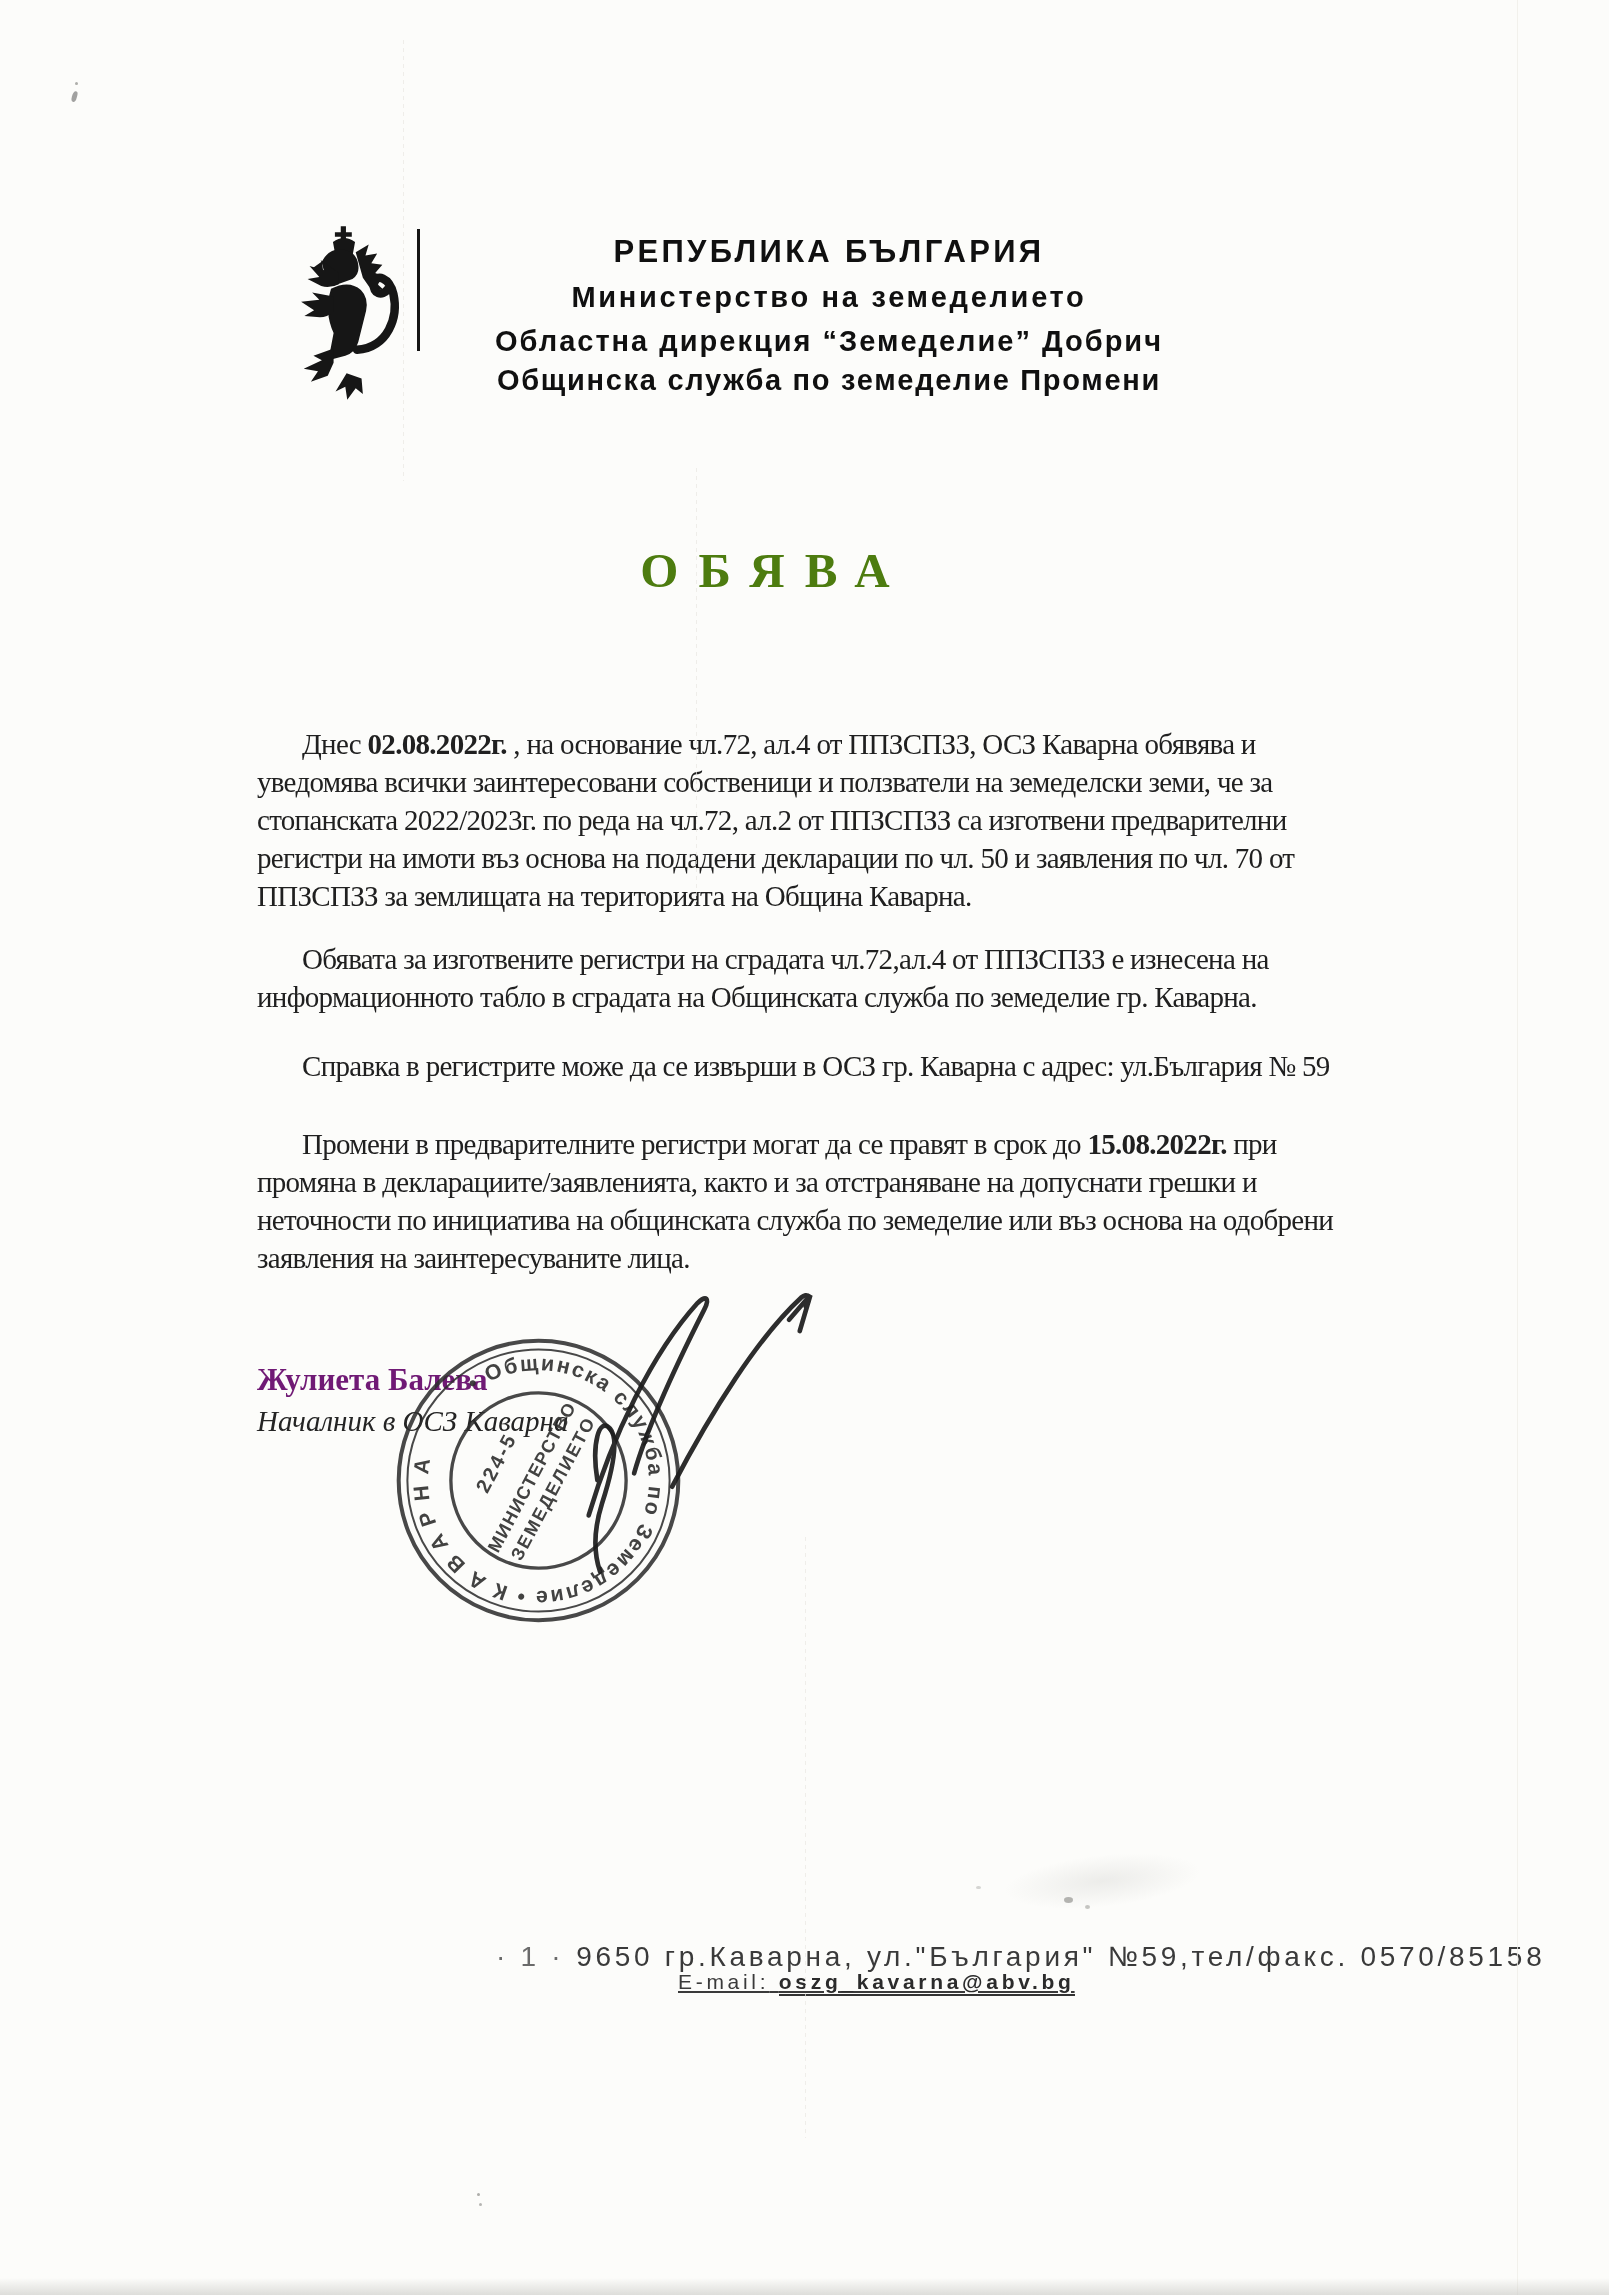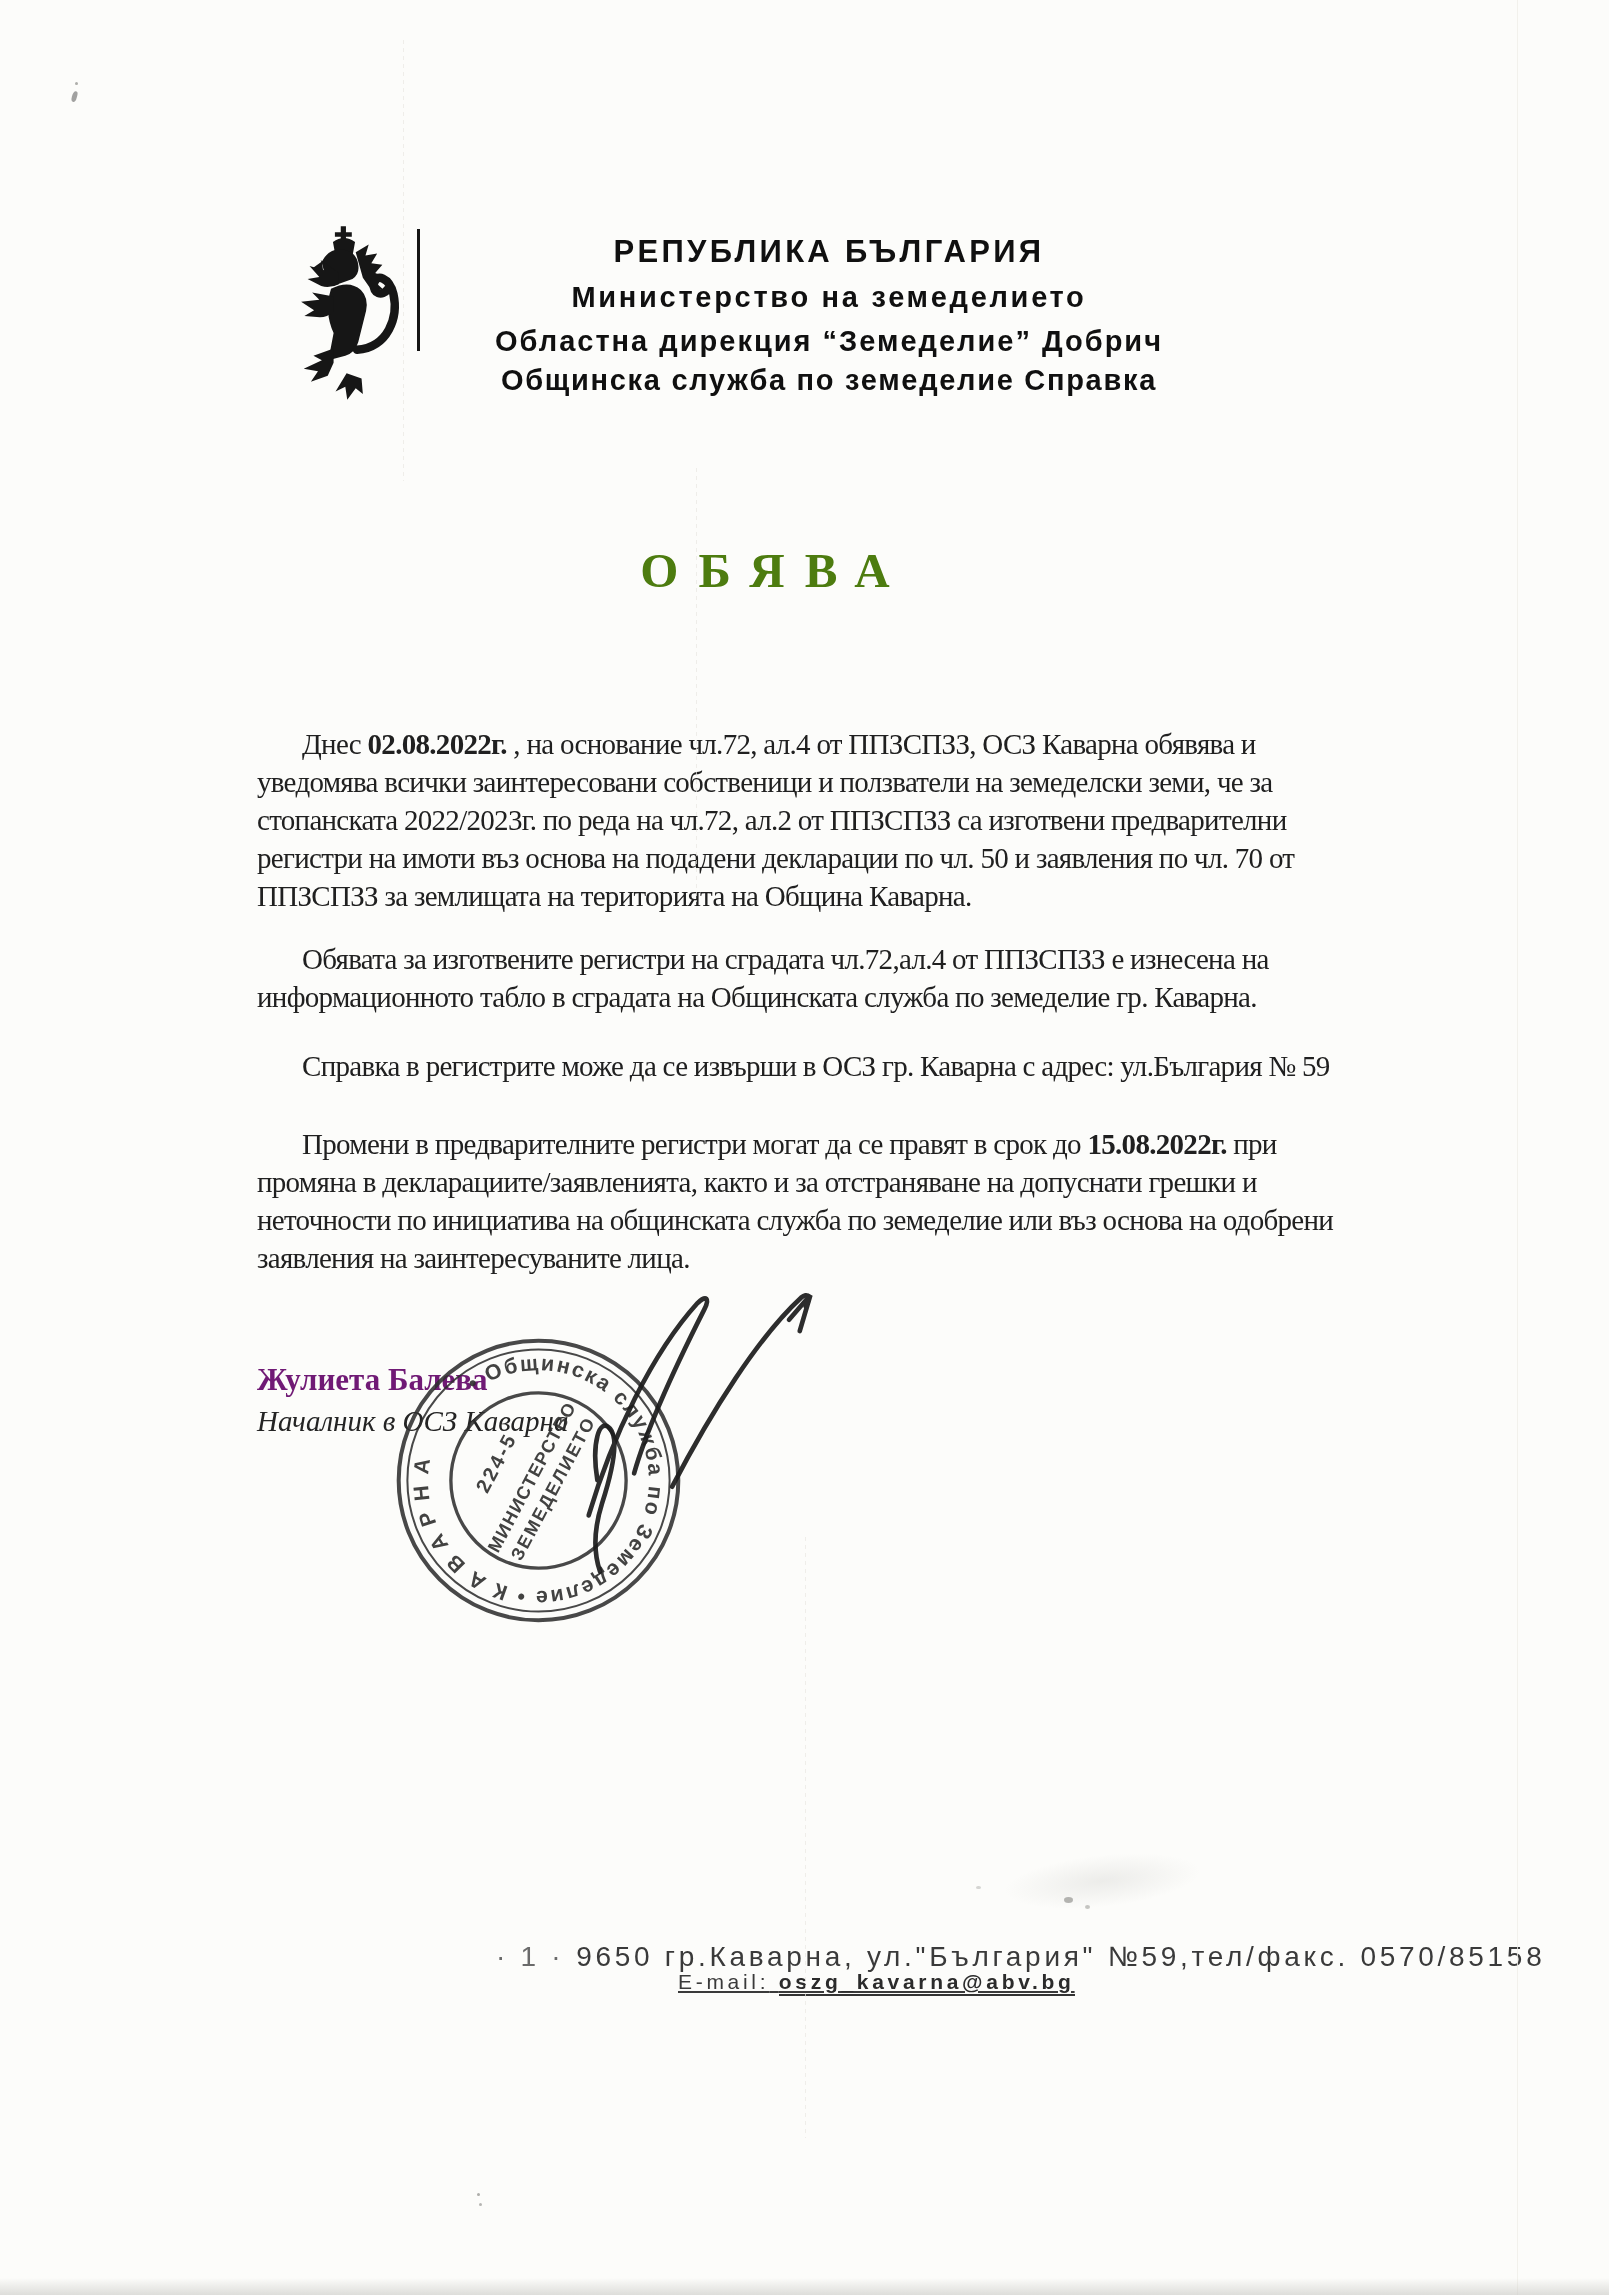--- a/index.html
+++ b/index.html
@@ -77,21 +77,21 @@
       <path d="M84 110 l-33 -6 l11 11 l-28 3 l20 13 l-15 9 l24 2 q11 0 21 -9 z"></path>
       <path d="M84 190 l-31 11 l13 7 l-28 13 l22 4 l-11 16 l26 -9 l9 -20 z"></path>
       <path d="M104 228 l-17 28 l15 -7 l3 20 l13 -18 l11 9 l-2 -24 z"></path>
     </g>
     <path d="M120 192 C168 188 184 142 176 106 C170 81 149 73 146 91 C144 105 159 111 167 99" fill="none" stroke="#161616" stroke-width="13" stroke-linecap="round"></path>
   </svg>
   <div class="lh-divider"></div>
   <div class="lh-line lh2">Министерство на земеделието</div>
   <div class="lh-line lh1">РЕПУБЛИКА БЪЛГАРИЯ</div>
   <div class="lh-line lh3">Областна дирекция “Земеделие” Добрич</div>
-  <div class="lh-line lh4">Общинска служба по земеделие Справка</div>
+  <div class="lh-line lh4">Общинска служба по земеделие Промени</div>
 
   <div class="doc-title">ОБЯВА</div>
 
   <div class="body-text">
     <div class="para-1">
       <div class="line ind"><span>Днес </span><span class="b">02.08.2022г.</span><span> , на основание чл.72, ал.4 от ППЗСПЗЗ, ОСЗ Каварна обявява и</span></div>
       <div class="line">уведомява всички заинтересовани собственици и ползватели на земеделски земи, че за</div>
       <div class="line">стопанската 2022/2023г. по реда на чл.72, ал.2 от ППЗСПЗЗ са изготвени предварителни</div>
       <div class="line">регистри на имоти въз основа на подадени декларации по чл. 50 и заявления по чл. 70 от</div>
       <div class="line">ППЗСПЗЗ за землищата на територията на Община Каварна.</div>

